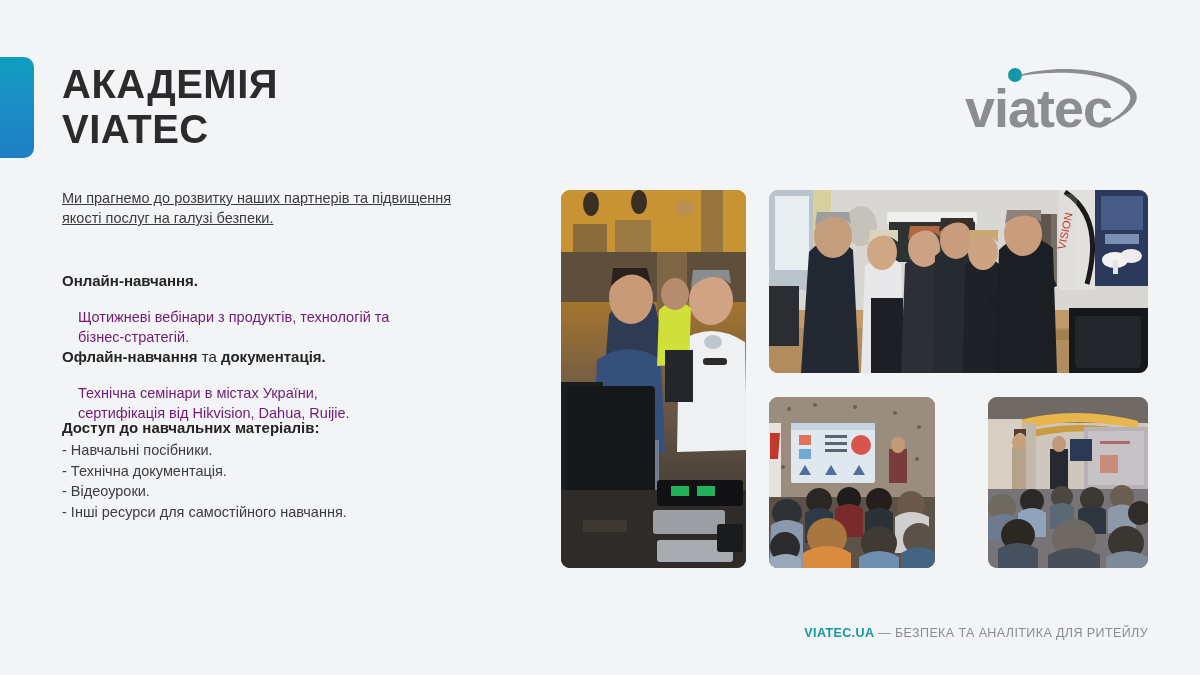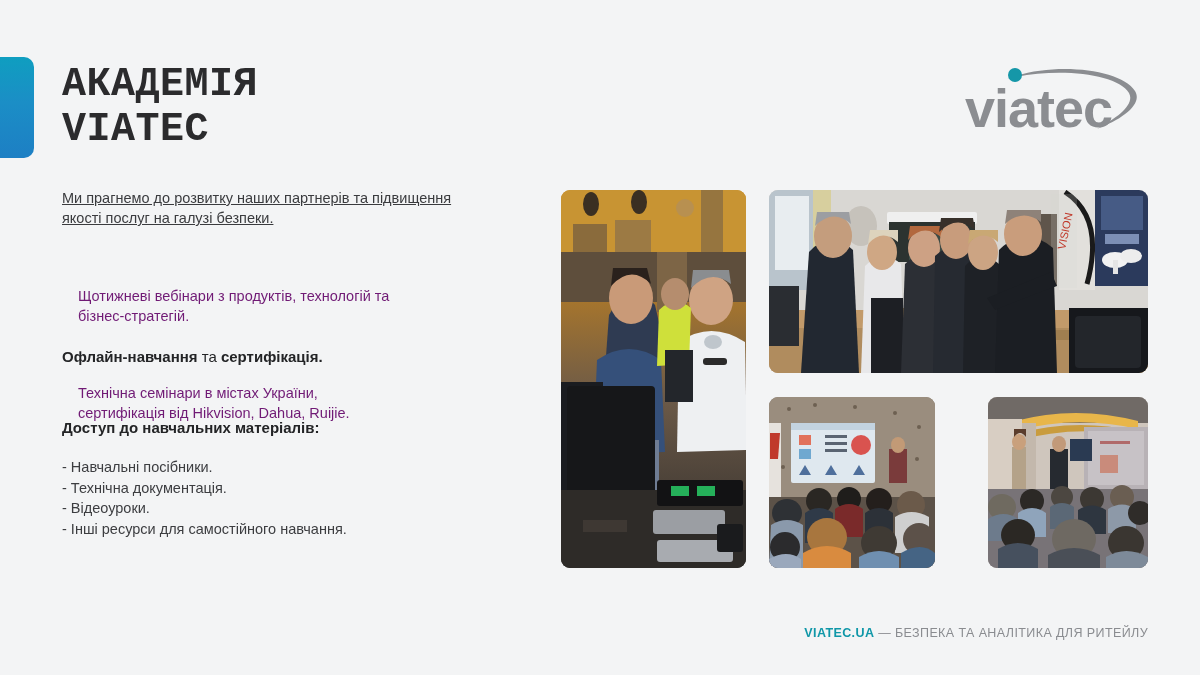--- a/index.html
+++ b/index.html
@@ -33,21 +33,20 @@
   .title {
     position: absolute;
     left: 62px;
     top: 62px;
     width: 520px;
     font-size: 40px;
     line-height: 45px;
     font-weight: bold;
     letter-spacing: 0.5px;
     color: #2b2b2d;
-    font-family: Liberation Mono, monospace;
   }
   .title .line { display: block; }
 
   
   .logo {
     position: absolute;
     right: 52px;
     top: 57px;
     width: 185px;
     height: 82px;
@@ -93,21 +92,21 @@
     margin: 16px;
   }
   .block-body .l { display: block; }
 
   .b-online { position: absolute; top: 82px; left: 0; width: 452px; }
   .b-offline { position: absolute; top: 158px; left: 0; width: 452px; }
   .b-access { position: absolute; top: 229px; left: 0; width: 452px; }
 
   .bullets {
     list-style: none;
-    margin: 19px 0 0 0;
+    margin: 2px 0 0 0;
     padding: 0;
     font-size: 14.5px;
     line-height: 20.5px;
     color: #3c3d40;
   }
   .bullets li { margin: 0; }
 
   .closing {
     position: absolute;
     left: 62px;
@@ -172,28 +171,29 @@
   </div>
 
   <div class="text-col">
 
     <p class="intro">
       <span class="l">Ми прагнемо до розвитку наших партнерів та підвищення</span>
       <span class="l">якості послуг на галузі безпеки.</span>
     </p>
 
     <div class="block b-online">
+      <p class="block-head">Онлайн-навчання.</p>
       <p class="block-body">
         <span class="l">Щотижневі вебінари з продуктів, технологій та</span>
         <span class="l">бізнес-стратегій.</span>
       </p>
     </div>
 
     <div class="block b-offline">
-      <p class="block-head"><span>Офлайн-навчання</span><span class="reg"> та </span><span>сертифікація.</span></p>
+      <p class="block-head"><span>Офлайн-навчання</span><span class="reg"> та </span><span>документація.</span></p>
       <p class="block-body">
         <span class="l">Технічна семінари в містах України,</span>
         <span class="l">сертифікація від Hikvision, Dahua, Ruijie.</span>
       </p>
     </div>
 
     <div class="block b-access">
       <p class="block-head">Доступ до навчальних матеріалів:</p>
       <ul class="bullets">
         <li>- Навчальні посібники.</li>

